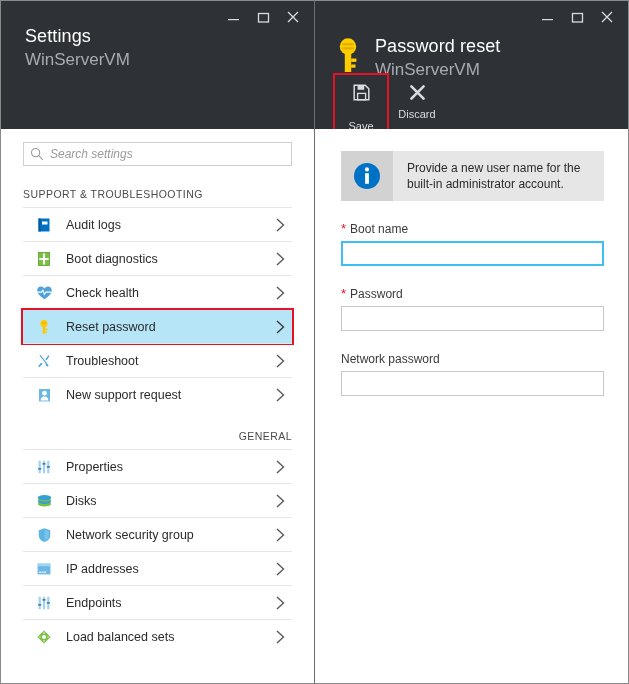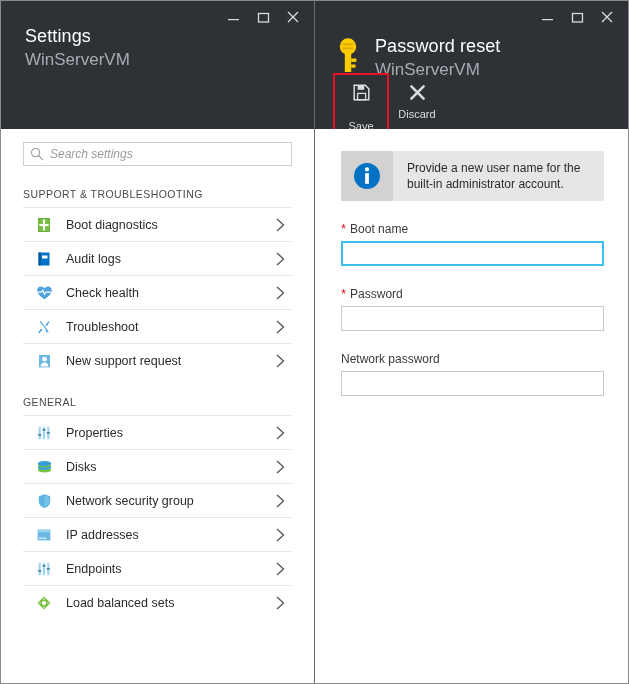--- a/index.html
+++ b/index.html
@@ -177,21 +177,21 @@
   }
   .search-input::placeholder { color: #9a9a9a; font-style: italic; opacity: 1; }
 
   .section-header {
     font-size: 10.5px;
     color: #4a4a4a;
     letter-spacing: 0.45px;
     padding: 22px 22px 7px 22px;
     text-transform: uppercase;
   }
-  .section-header.tight { padding-top: 19px; }
+  .section-header.tight { padding-top: 19px; text-align: right; }
 
   .nav-list { padding: 0 22px; }
   .nav-item {
     position: relative;
     display: flex;
     align-items: center;
     height: 34px;
     border-top: 1px solid #e6e6e6;
     cursor: pointer;
     box-sizing: border-box;
@@ -347,64 +347,82 @@
         </div>
       </div>
 
       <div class="section-header">SUPPORT &amp; TROUBLESHOOTING</div>
 
       <div class="nav-list">
 
         <div class="nav-item">
           <span class="nav-icon">
             <svg width="16" height="16" viewBox="0 0 16 16">
+              <rect x="2.5" y="1.5" width="11" height="13" fill="#0072c6"></rect>
+              <rect x="2.5" y="1.5" width="2.2" height="13" fill="#005a9e"></rect>
+              <rect x="6" y="4.5" width="5.5" height="3" fill="#ffffff"></rect>
+            </svg>
+          </span>
+          <span class="nav-label">Audit logs</span>
+          <span class="nav-chevron">
+            <svg width="11" height="16" viewBox="0 0 11 16">
+                <path d="M2 2 L8.5 8 L2 14" fill="none" stroke="#5a5a5a" stroke-width="1.4"></path>
+              </svg>
+          </span>
+        </div>
+
+        <div class="nav-item">
+          <span class="nav-icon">
+            <svg width="16" height="16" viewBox="0 0 16 16">
               <rect x="2.5" y="1.5" width="11" height="13" fill="#7ac143"></rect>
               <rect x="2.5" y="1.5" width="11" height="13" fill="none" stroke="#5a9e2e" stroke-width="0.8"></rect>
               <path d="M8 3.6 L8 12.4 M4.4 8 L11.6 8" stroke="#ffffff" stroke-width="2.1" stroke-linecap="square"></path>
             </svg>
           </span>
           <span class="nav-label">Boot diagnostics</span>
           <span class="nav-chevron">
             <svg width="11" height="16" viewBox="0 0 11 16">
                 <path d="M2 2 L8.5 8 L2 14" fill="none" stroke="#5a5a5a" stroke-width="1.4"></path>
               </svg>
           </span>
         </div>
 
         <div class="nav-item">
           <span class="nav-icon">
-            <svg width="16" height="16" viewBox="0 0 16 16">
-              <rect x="2.5" y="1.5" width="11" height="13" fill="#0072c6"></rect>
-              <rect x="2.5" y="1.5" width="2.2" height="13" fill="#005a9e"></rect>
-              <rect x="6" y="4.5" width="5.5" height="3" fill="#ffffff"></rect>
-            </svg>
-          </span>
-          <span class="nav-label">Audit logs</span>
-          <span class="nav-chevron">
-            <svg width="11" height="16" viewBox="0 0 11 16">
-                <path d="M2 2 L8.5 8 L2 14" fill="none" stroke="#5a5a5a" stroke-width="1.4"></path>
-              </svg>
-          </span>
-        </div>
-
-        <div class="nav-item">
-          <span class="nav-icon">
             <svg width="17" height="16" viewBox="0 0 17 16">
               <path d="M8.5 14.2 C8.5 14.2 1.2 9.6 1.2 5.4 C1.2 3.0 3.0 1.5 4.9 1.5 C6.4 1.5 7.8 2.4 8.5 3.6 C9.2 2.4 10.6 1.5 12.1 1.5 C14.0 1.5 15.8 3.0 15.8 5.4 C15.8 9.6 8.5 14.2 8.5 14.2 Z" fill="#4fa3dd"></path>
               <path d="M2.0 7.1 L5.6 7.1 L6.8 4.9 L8.4 9.6 L9.7 7.1 L14.9 7.1" fill="none" stroke="#ffffff" stroke-width="1.1" stroke-linejoin="round" stroke-linecap="round"></path>
             </svg>
           </span>
           <span class="nav-label">Check health</span>
           <span class="nav-chevron">
             <svg width="11" height="16" viewBox="0 0 11 16">
                 <path d="M2 2 L8.5 8 L2 14" fill="none" stroke="#5a5a5a" stroke-width="1.4"></path>
               </svg>
           </span>
         </div>
 
+        <div class="nav-item selected">
+          <span class="nav-item-highlight-box"></span>
+          <span class="nav-icon">
+            <svg width="14" height="16" viewBox="0 0 14 16">
+              <circle cx="7" cy="4.6" r="3.5" fill="#ffc700"></circle>
+              <rect x="5.7" y="6.6" width="2.6" height="8.2" fill="#ffc700"></rect>
+              <rect x="8.3" y="9.6" width="2.2" height="1.5" fill="#ffc700"></rect>
+              <rect x="8.3" y="12.2" width="1.8" height="1.4" fill="#ffc700"></rect>
+              <rect x="5.0" y="3.5" width="4" height="0.9" fill="#e8a900"></rect>
+            </svg>
+          </span>
+          <span class="nav-label">Reset password</span>
+          <span class="nav-chevron">
+            <svg width="11" height="16" viewBox="0 0 11 16">
+                <path d="M2 2 L8.5 8 L2 14" fill="none" stroke="#3a3a3a" stroke-width="1.4"></path>
+              </svg>
+          </span>
+        </div>
 
         <div class="nav-item">
           <span class="nav-icon">
             <svg width="16" height="16" viewBox="0 0 16 16">
               <path d="M3.4 2.2 L9.0 9.6 L10.6 13.4 L12.8 13.0 L10.2 9.2 L4.6 2.0 Z" fill="#4fa3dd"></path>
               <path d="M12.6 2.0 L9.4 6.2 L10.5 7.6 L13.3 3.3 Z" fill="#4fa3dd"></path>
               <path d="M5.2 9.5 L2.2 13.2 L3.3 14.2 L6.5 10.8 Z" fill="#4fa3dd"></path>
             </svg>
           </span>
           <span class="nav-label">Troubleshoot</span>

